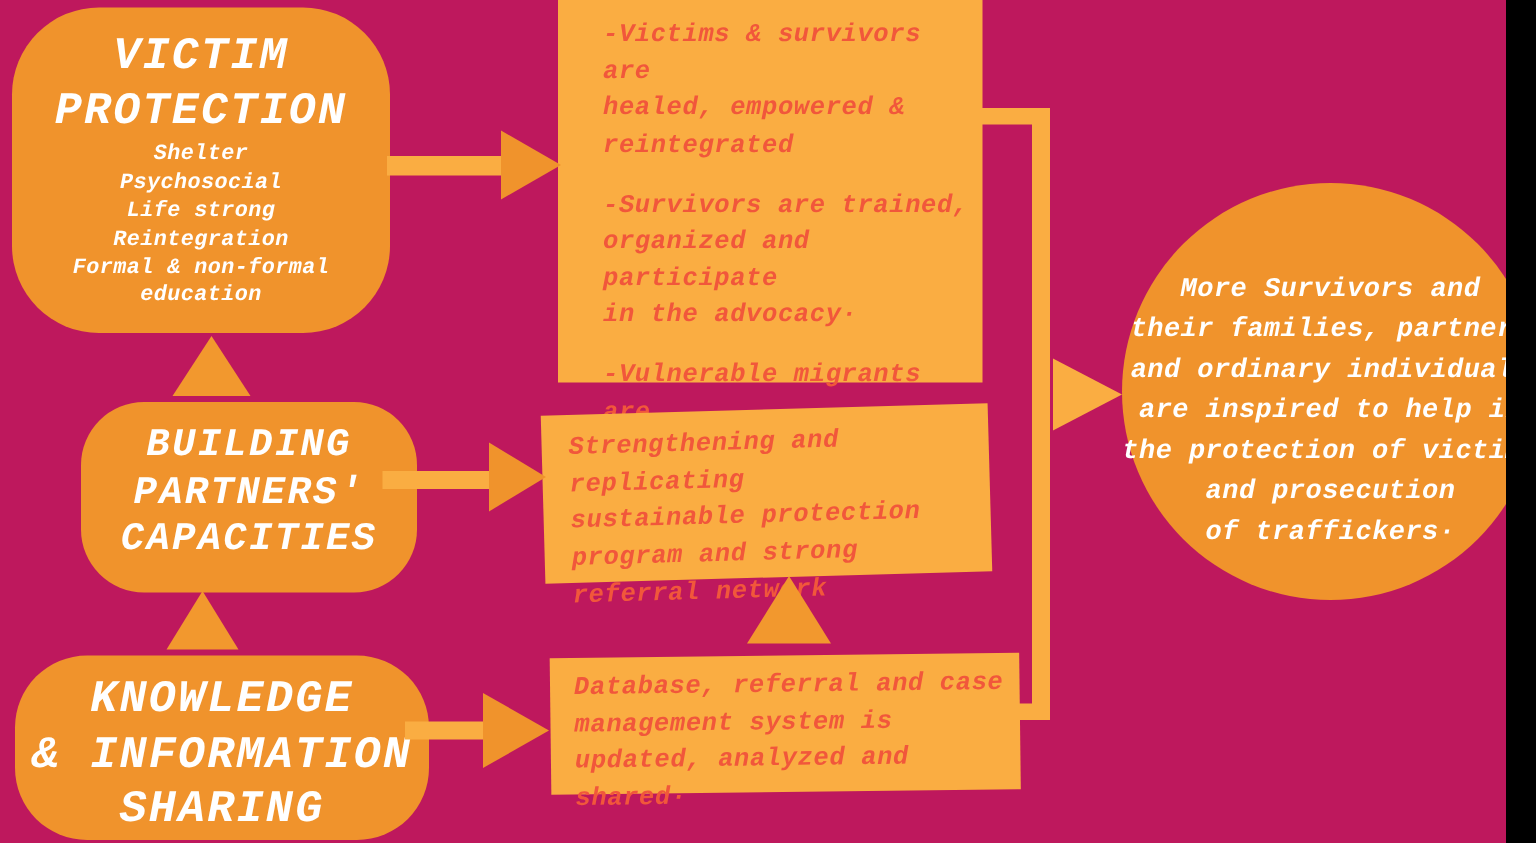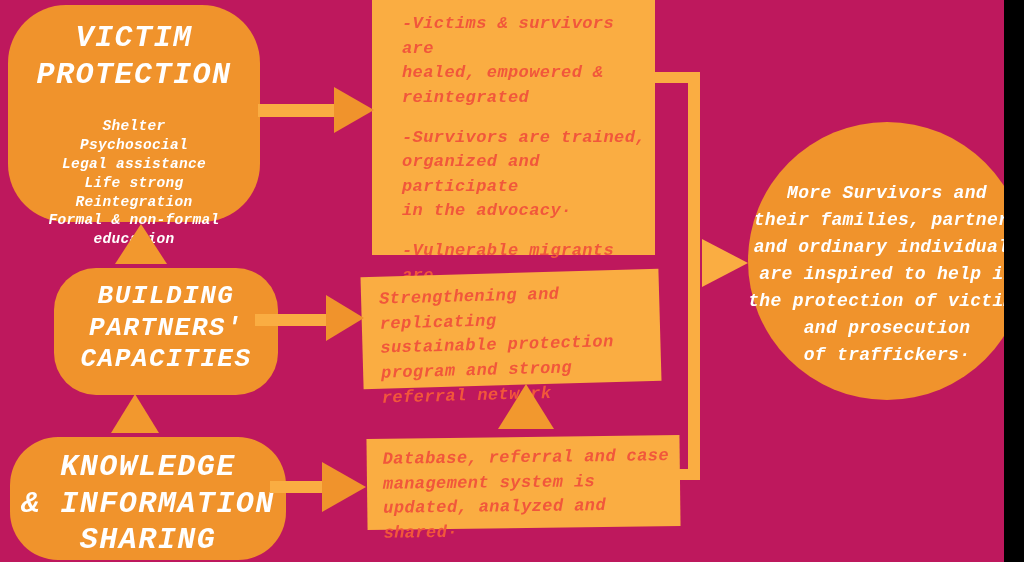--- a/index.html
+++ b/index.html
@@ -9,21 +9,21 @@
   }
   .prelines{white-space:pre-line;}
   
   .pillar{position:absolute;background:#F0932C;color:#fff;text-align:center;box-sizing:border-box;}
   .pillar-title{
     font-style:italic;font-weight:bold;letter-spacing:1.5px;line-height:1.22;
     white-space:pre-line;
   }
   #victim-box{left:8px;top:5px;width:252px;height:217px;border-radius:58px;padding-top:15px;}
   #victim-box .pillar-title{font-size:30px;}
-  .services{margin-top:24px;font-size:14.5px;font-style:italic;font-weight:bold;line-height:1.3;letter-spacing:0.3px;}
+  .services{margin-top:1px;font-size:14.5px;font-style:italic;font-weight:bold;line-height:1.3;letter-spacing:0.3px;}
   #building-box{left:54px;top:268px;width:224px;height:127px;border-radius:42px;padding-top:13px;}
   #building-box .pillar-title{font-size:26px;}
   #knowledge-box{left:10px;top:437px;width:276px;height:123px;border-radius:48px;padding-top:12px;}
   #knowledge-box .pillar-title{font-size:30px;}
   
   .outcome{position:absolute;background:#FAAD42;color:#F1573B;box-sizing:border-box;
     font-style:italic;font-weight:bold;font-size:17px;line-height:1.45;letter-spacing:0.4px;}
   #outcome-victims{left:372px;top:0;width:283px;height:255px;padding:12px 6px 0 30px;}
   #outcome-victims .para{margin:0 0 15px 0;}
   #outcome-capacity{left:362px;top:273px;width:298px;height:112px;padding:11px 6px 0 18px;transform:rotate(-1.6deg);}
@@ -57,21 +57,20 @@
 <body>
 
 <div class="stage">
 
   <div class="pillar" id="victim-box">
     <div class="pillar-title">VICTIM
 PROTECTION</div>
     <div class="services">
       <div>Shelter</div>
       <div>Psychosocial</div>
-      <div>Legal assistance</div>
       <div>Life strong</div>
       <div>Reintegration</div>
       <div>Formal &amp; non-formal education</div>
     </div>
   </div>
 
   <div class="pillar" id="building-box">
     <div class="pillar-title">BUILDING
 PARTNERS'
 CAPACITIES</div>

